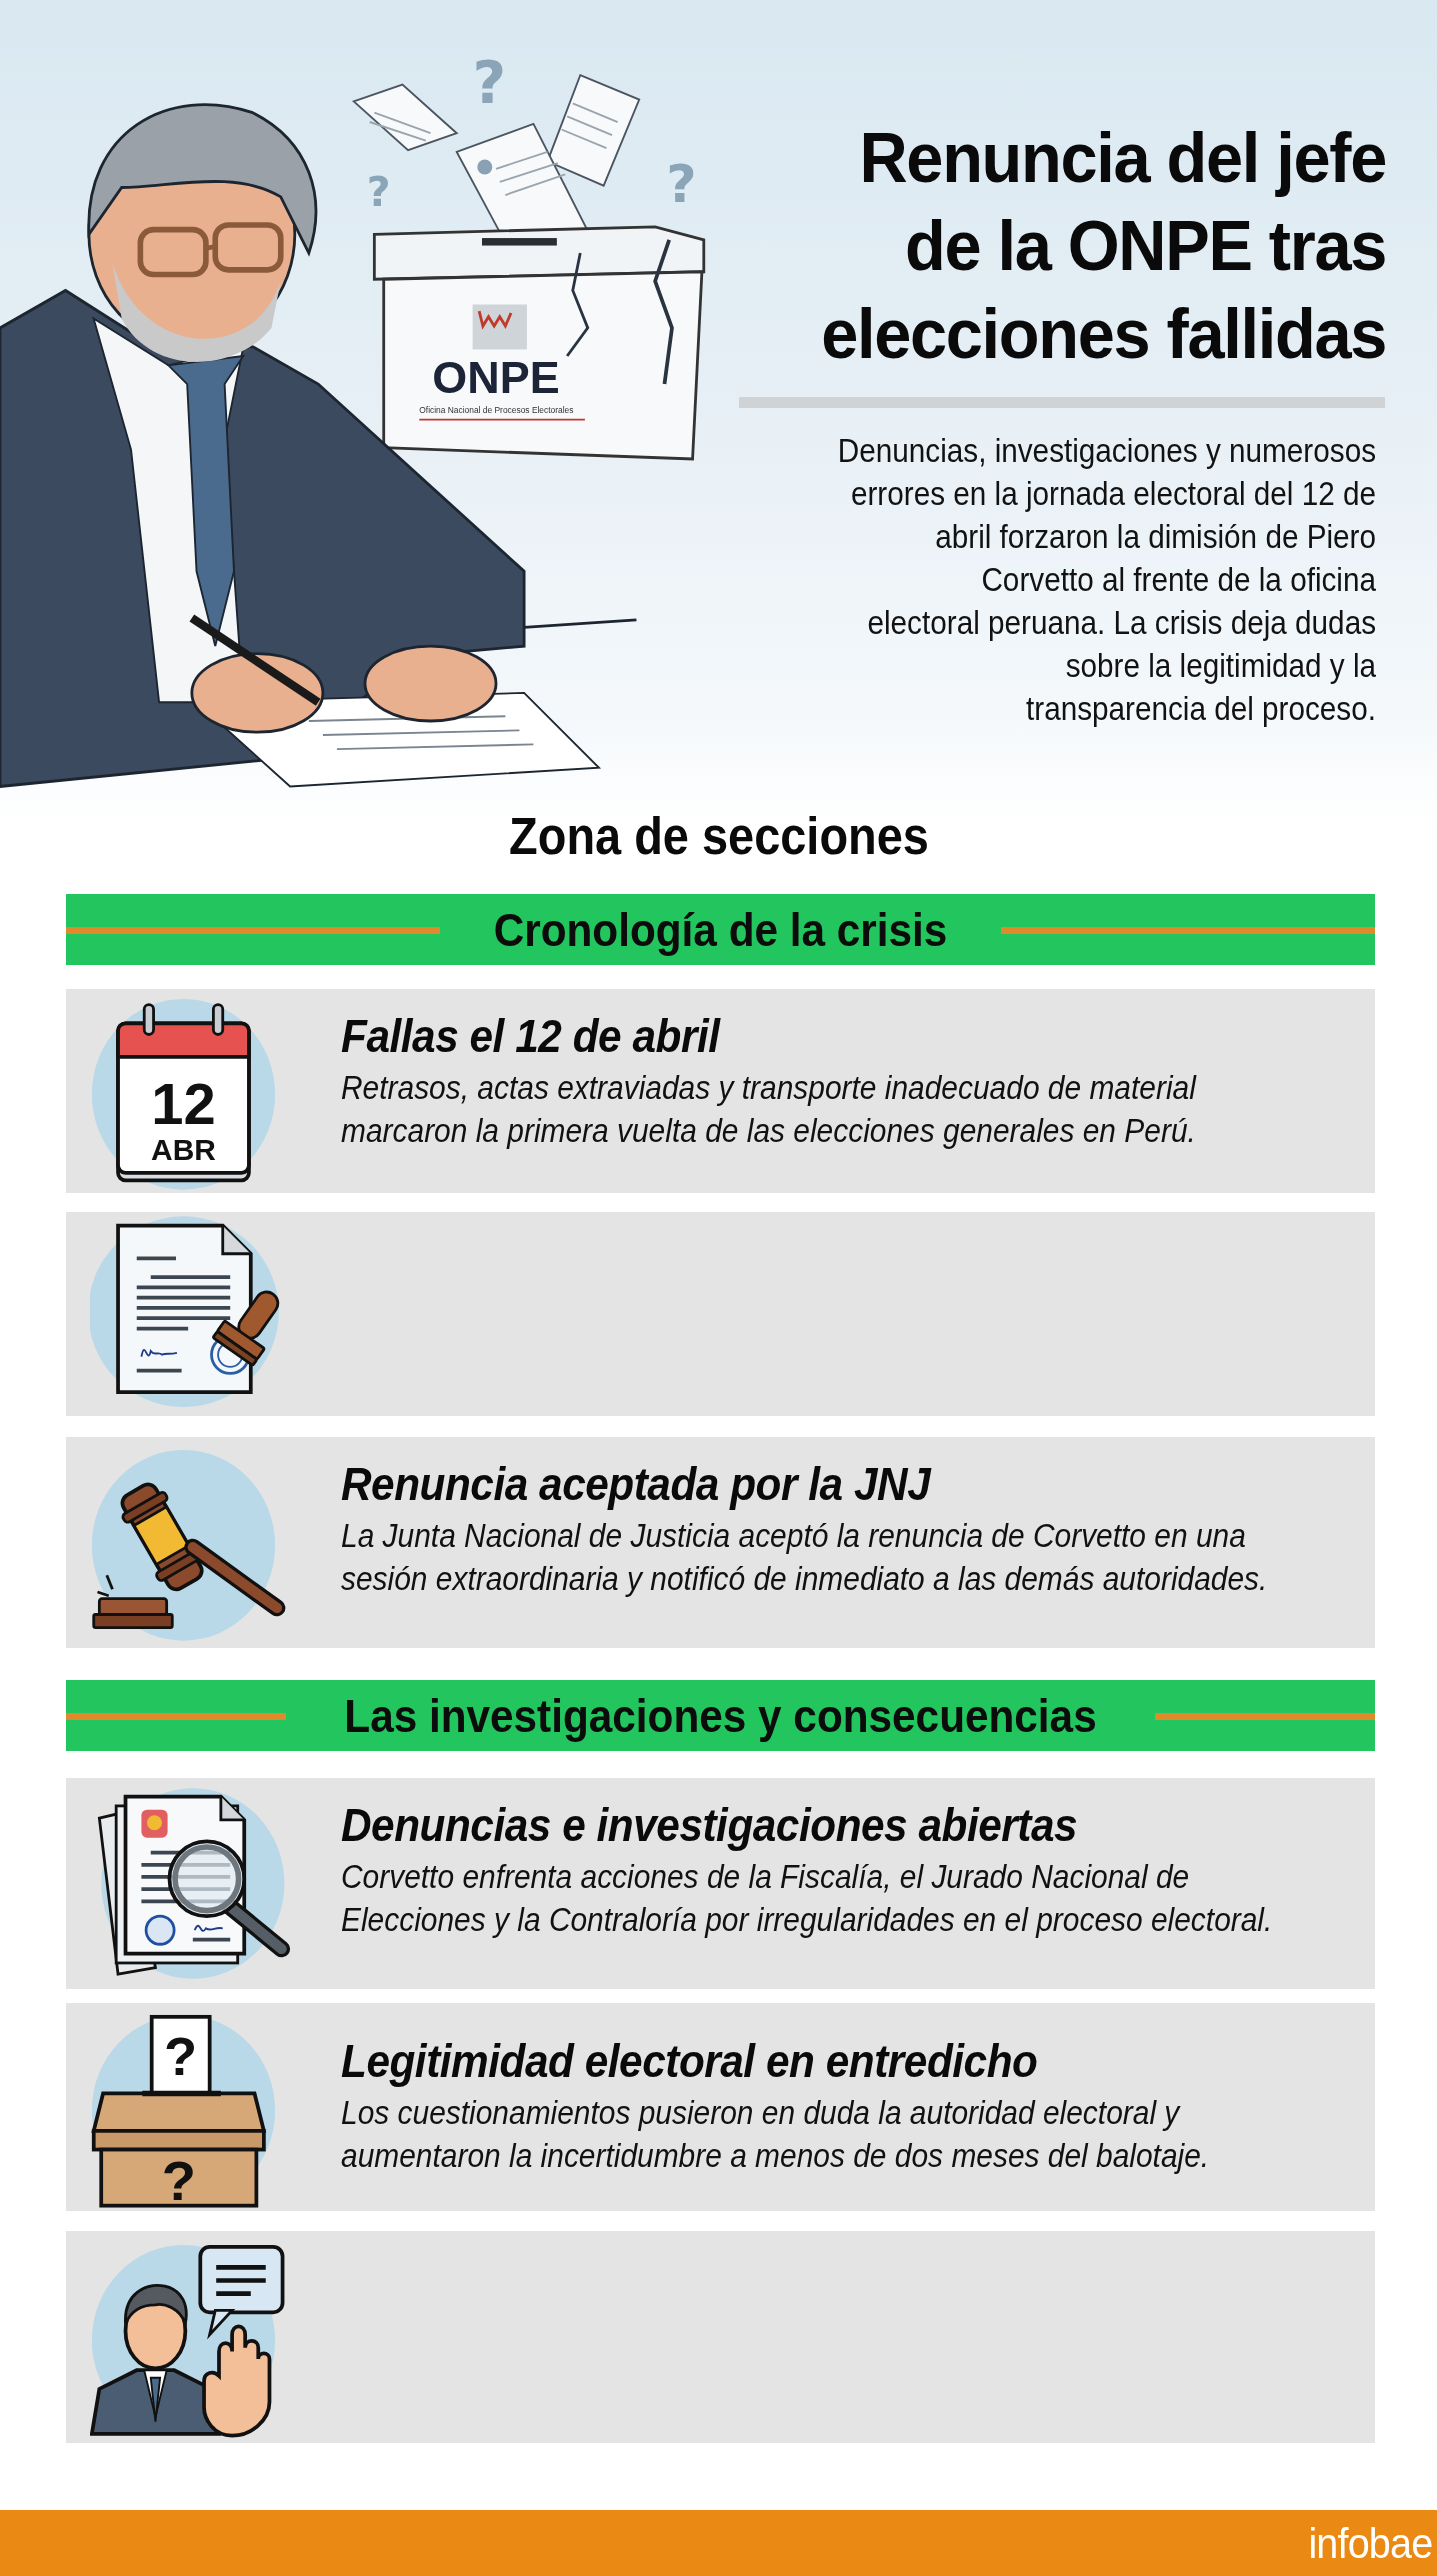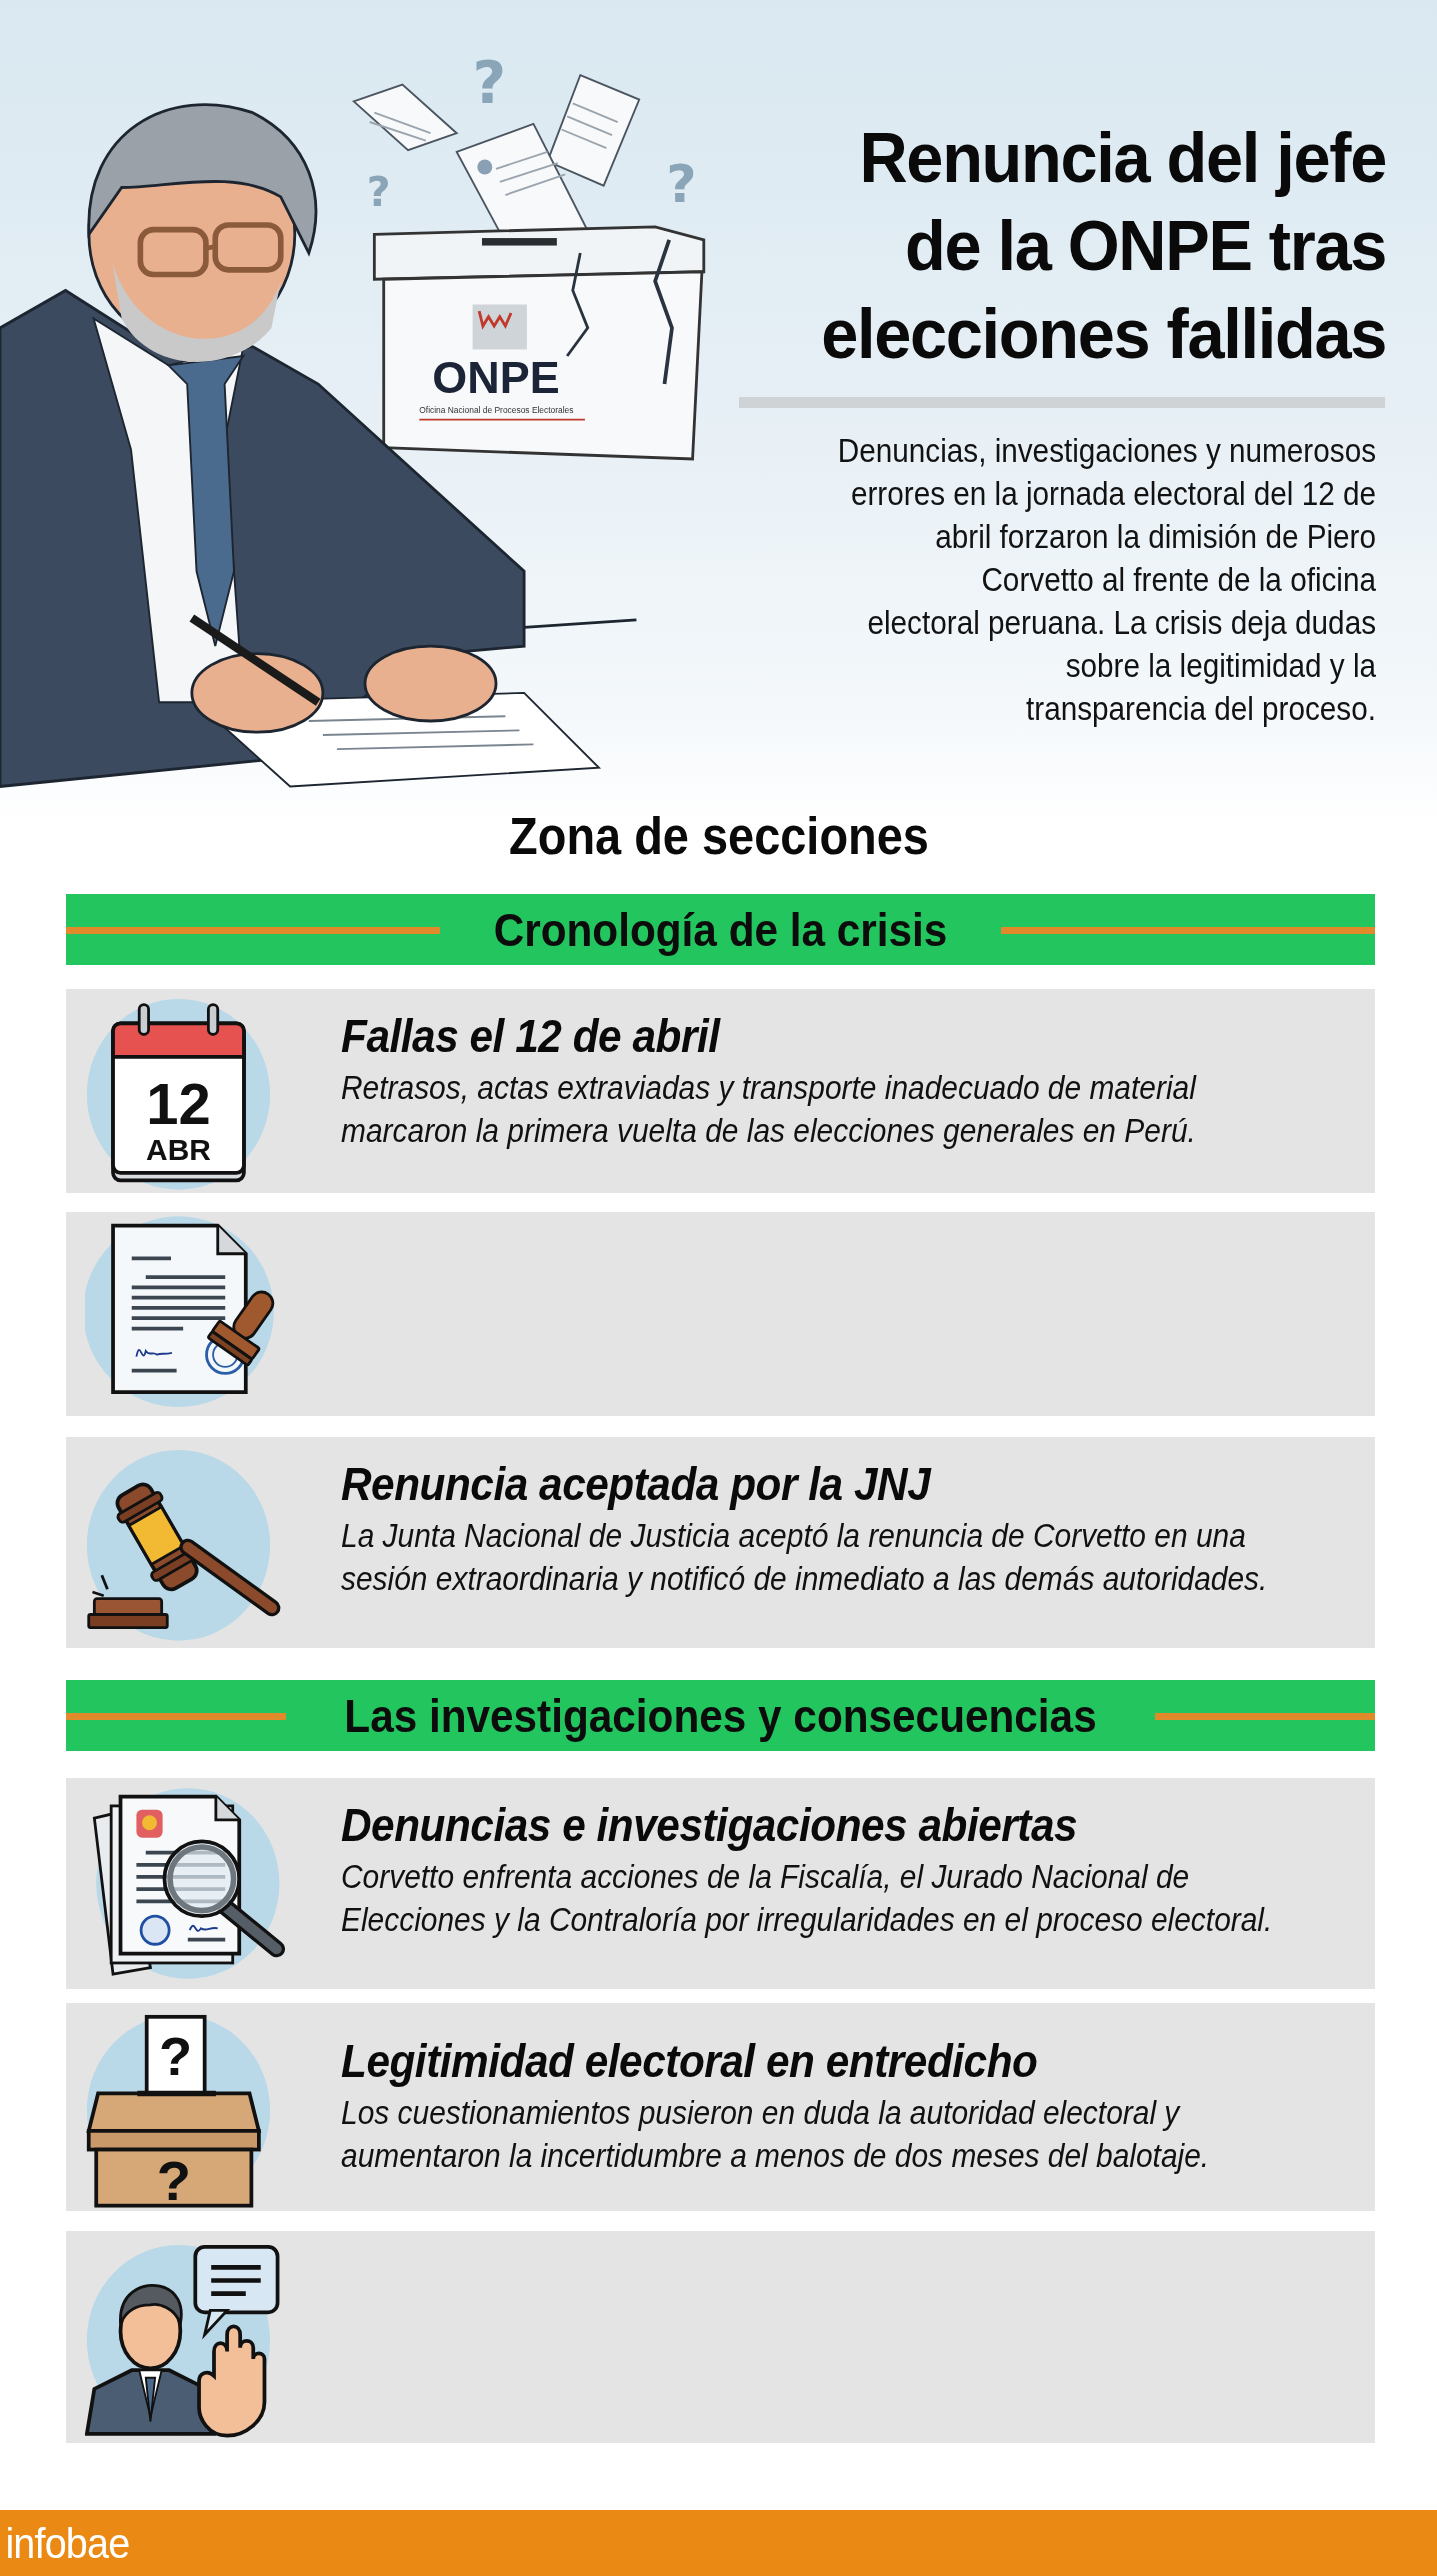--- a/index.html
+++ b/index.html
@@ -61,21 +61,21 @@
     color: #0c0c0c;
     transform: scaleX(0.9);
   }
 
   .card {
     position: absolute; left: 66px; width: 1309px;
     background: #e4e4e4;
   }
   .card .icon-wrap {
     position: absolute; left: 19px; top: 0; width: 225px; height: 100%;
-    display: flex; align-items: center; justify-content: flex-start;
+    display: flex; align-items: center; justify-content: center;
   }
   .card .icon-wrap svg { width: 215px; height: 215px; }
   .card .text {
     position: absolute; left: 275px; right: 19px; font-style: italic;
   }
   .card h3 {
     font-weight: 700; font-size: 47px; line-height: 56px;
     color: #0a0a0a; letter-spacing: -0.5px;
     transform: scaleX(0.9); transform-origin: left top;
     white-space: nowrap;
@@ -84,21 +84,21 @@
     font-size: 34px; line-height: 43px; color: #111;
     margin-top: 1.9px;
     width: 1114px;
     transform: scaleX(0.88); transform-origin: left top;
   }
 
   
   #footer {
     left: 0; top: 2510px; width: 1438px; height: 66px;
     background: #ea8a14;
-    display: flex; align-items: center; justify-content: flex-start;
+    display: flex; align-items: center; justify-content: flex-end;
   }
   #footer-brand {
     color: #ffffff; font-size: 43px; font-weight: 400;
     letter-spacing: -0.9px; line-height: 66px;
     transform: scaleX(0.92);
   }
 </style>
 </head>
 <body>
 

